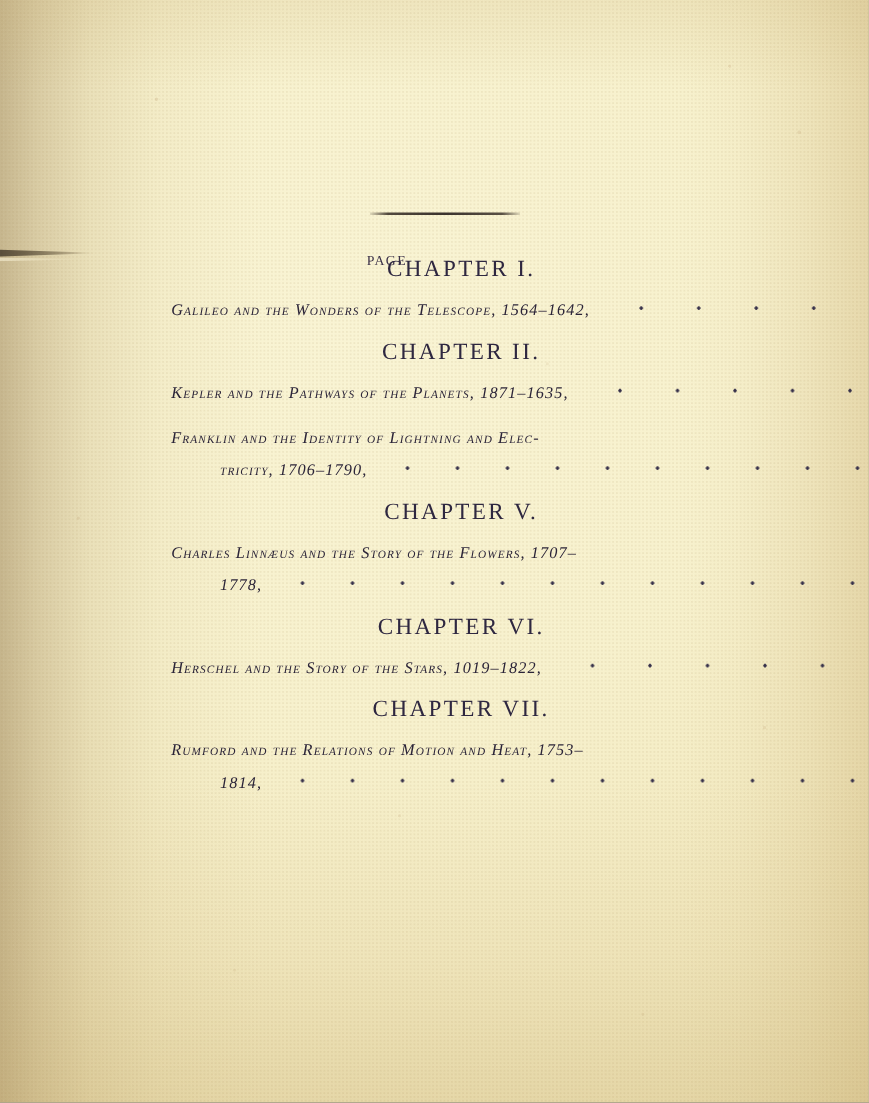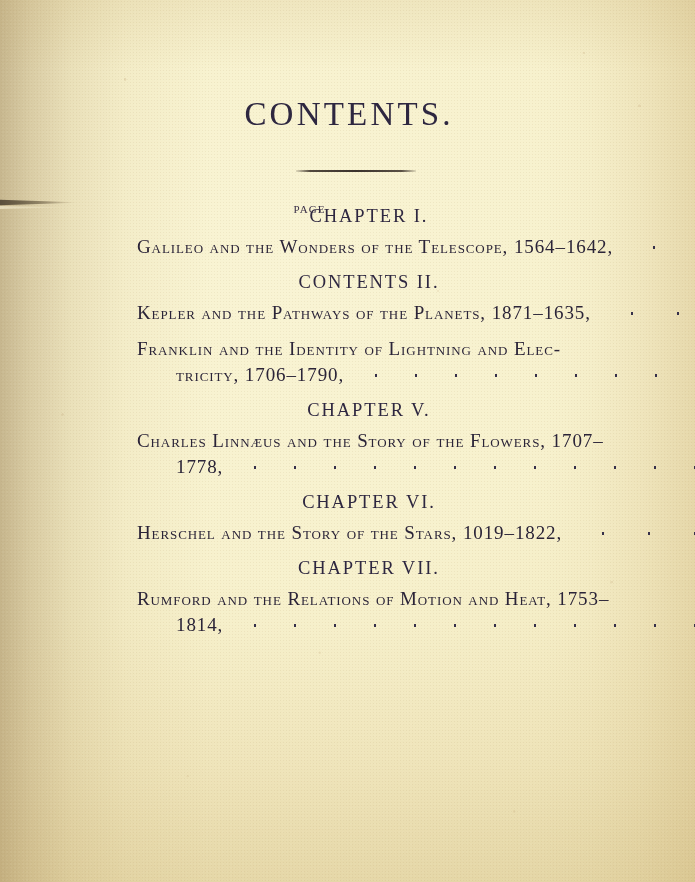--- a/index.html
+++ b/index.html
@@ -201,21 +201,22 @@
   }
   .entry-line.cont {
     padding-left: 135px;
   }
 
   .entry-title {
     white-space: nowrap;
     letter-spacing: 0.9px;
     color: #2b2438;
     font-variant: small-caps;
-    font-size: 19px;
+    font-size: 13px;
+    font-style: italic;
   }
 
   .leaders {
     flex: 1;
     position: relative;
     height: 16px;
     margin: 0 4px;
     overflow: hidden;
   }
   .leaders::before {
@@ -258,39 +259,38 @@
   <div class="paper-right-shade"></div>
   <div class="paper-bottom-shade"></div>
   <div class="paper-top-shade"></div>
   <div class="paper-grain"></div>
   <div class="paper-specks"></div>
   <div class="edge-artifact"></div>
   <div class="edge-artifact-hi"></div>
 
   <div class="content">
 
-    <div class="toc-title">CONTENTS.</div>
 
     <div class="title-rule"></div>
 
     <div class="page-col-head">PAGE</div>
 
     <div class="toc-list" id="toc-list">
         <div class="chapter">
           <div class="chapter-head">CHAPTER I.</div>
           <div class="entry-block">
             <div class="entry-line first">
               <span class="entry-title">Galileo and the Wonders of the Telescope, 1564–1642,</span>
               <span class="leaders few"></span>
               <span class="entry-page">1</span>
             </div>
           </div>
         </div>
         <div class="chapter">
-          <div class="chapter-head">CONTENTS II.</div>
+          <div class="chapter-head">CHAPTER II.</div>
           <div class="entry-block">
             <div class="entry-line first">
               <span class="entry-title">Kepler and the Pathways of the Planets, 1871–1635,</span>
               <span class="leaders few"></span>
               <span class="entry-page">35</span>
             </div>
           </div>
         </div>
         <div class="chapter">
           <div class="entry-block">

